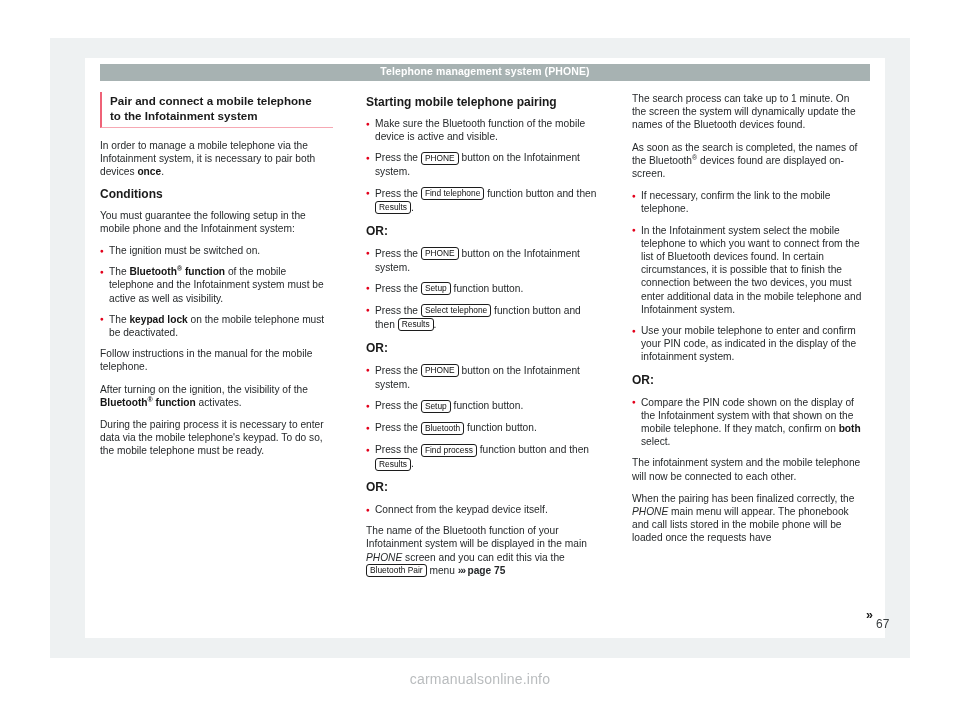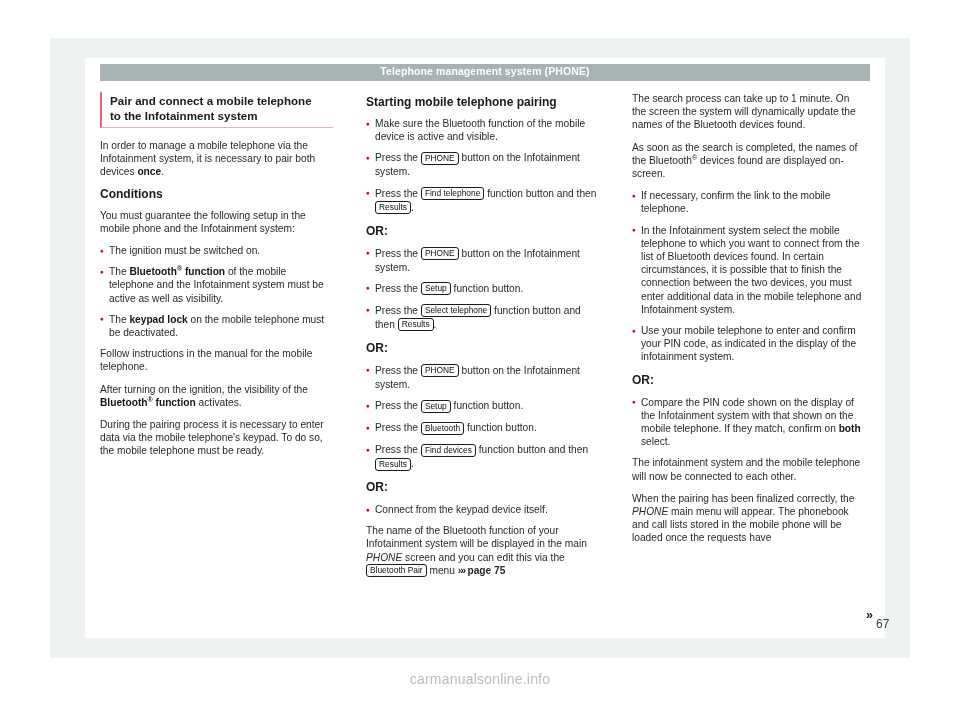--- a/index.html
+++ b/index.html
@@ -259,21 +259,21 @@
       <div class="bullet"><span>Press the </span><span class="key">Select telephone</span><span> function button and then </span><span class="key">Results</span><span>.</span></div>
 
       <h4 class="orlabel">OR:</h4>
 
       <div class="bullet"><span>Press the </span><span class="key">PHONE</span><span> button on the Infotainment system.</span></div>
 
       <div class="bullet"><span>Press the </span><span class="key">Setup</span><span> function button.</span></div>
 
       <div class="bullet"><span>Press the </span><span class="key">Bluetooth</span><span> function button.</span></div>
 
-      <div class="bullet"><span>Press the </span><span class="key">Find devices</span><span> function button and then </span><span class="key">Results</span><span>.</span></div>
+      <div class="bullet"><span>Press the </span><span class="key">Find process</span><span> function button and then </span><span class="key">Results</span><span>.</span></div>
 
       <h4 class="orlabel">OR:</h4>
 
       <div class="bullet"><span>Connect from the keypad device itself.</span></div>
 
       <p class="body"><span>The name of the Bluetooth function of your Infotainment system will be displayed in the main </span><i>PHONE</i><span> screen and you can edit this via the </span><span class="key">Bluetooth Pair</span><span> menu </span><span class="ref"><span class="chev">»›</span> <span>page 75</span></span></p>
     </div>
 
     <div class="col">
       <div class="last-col-inner">

